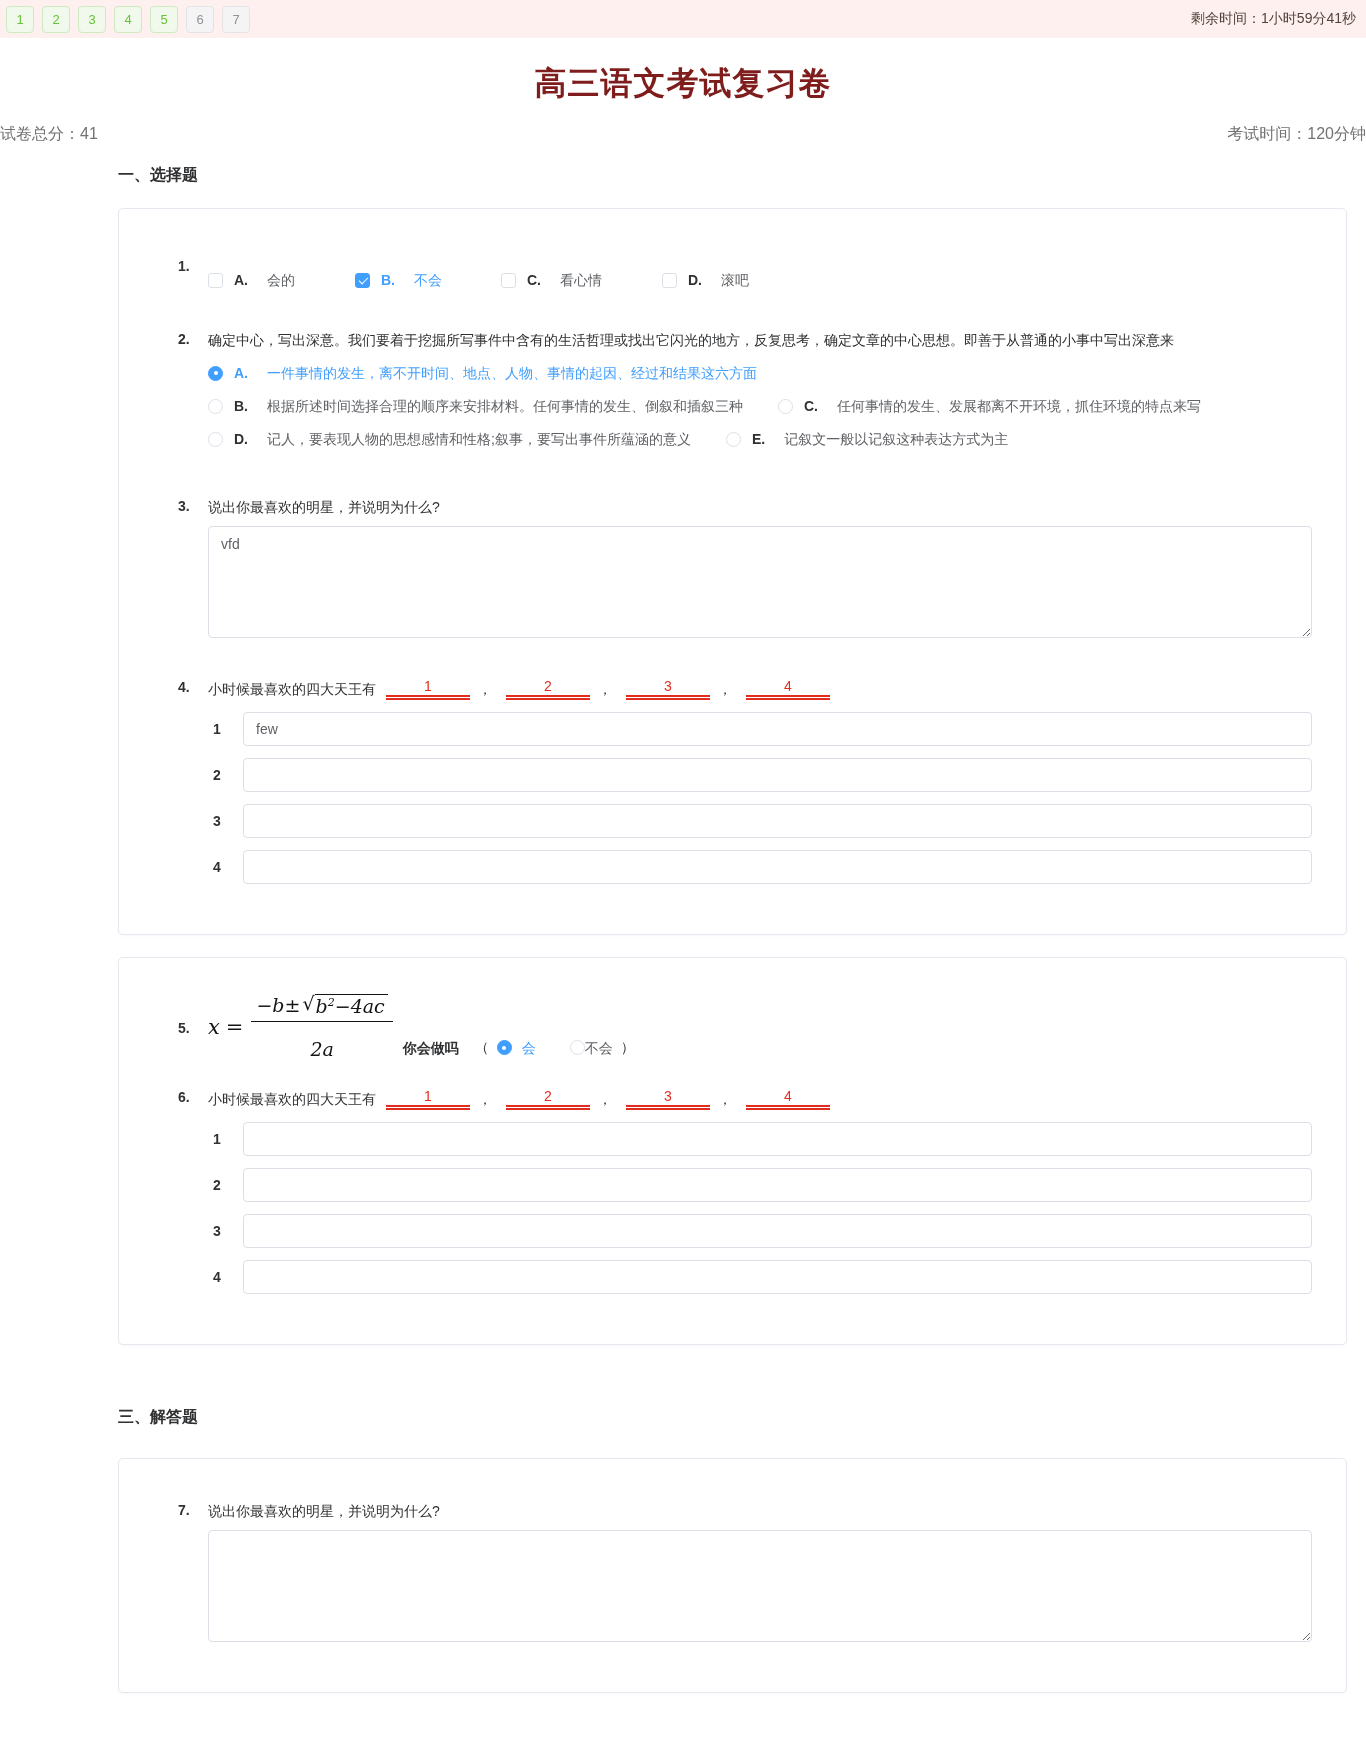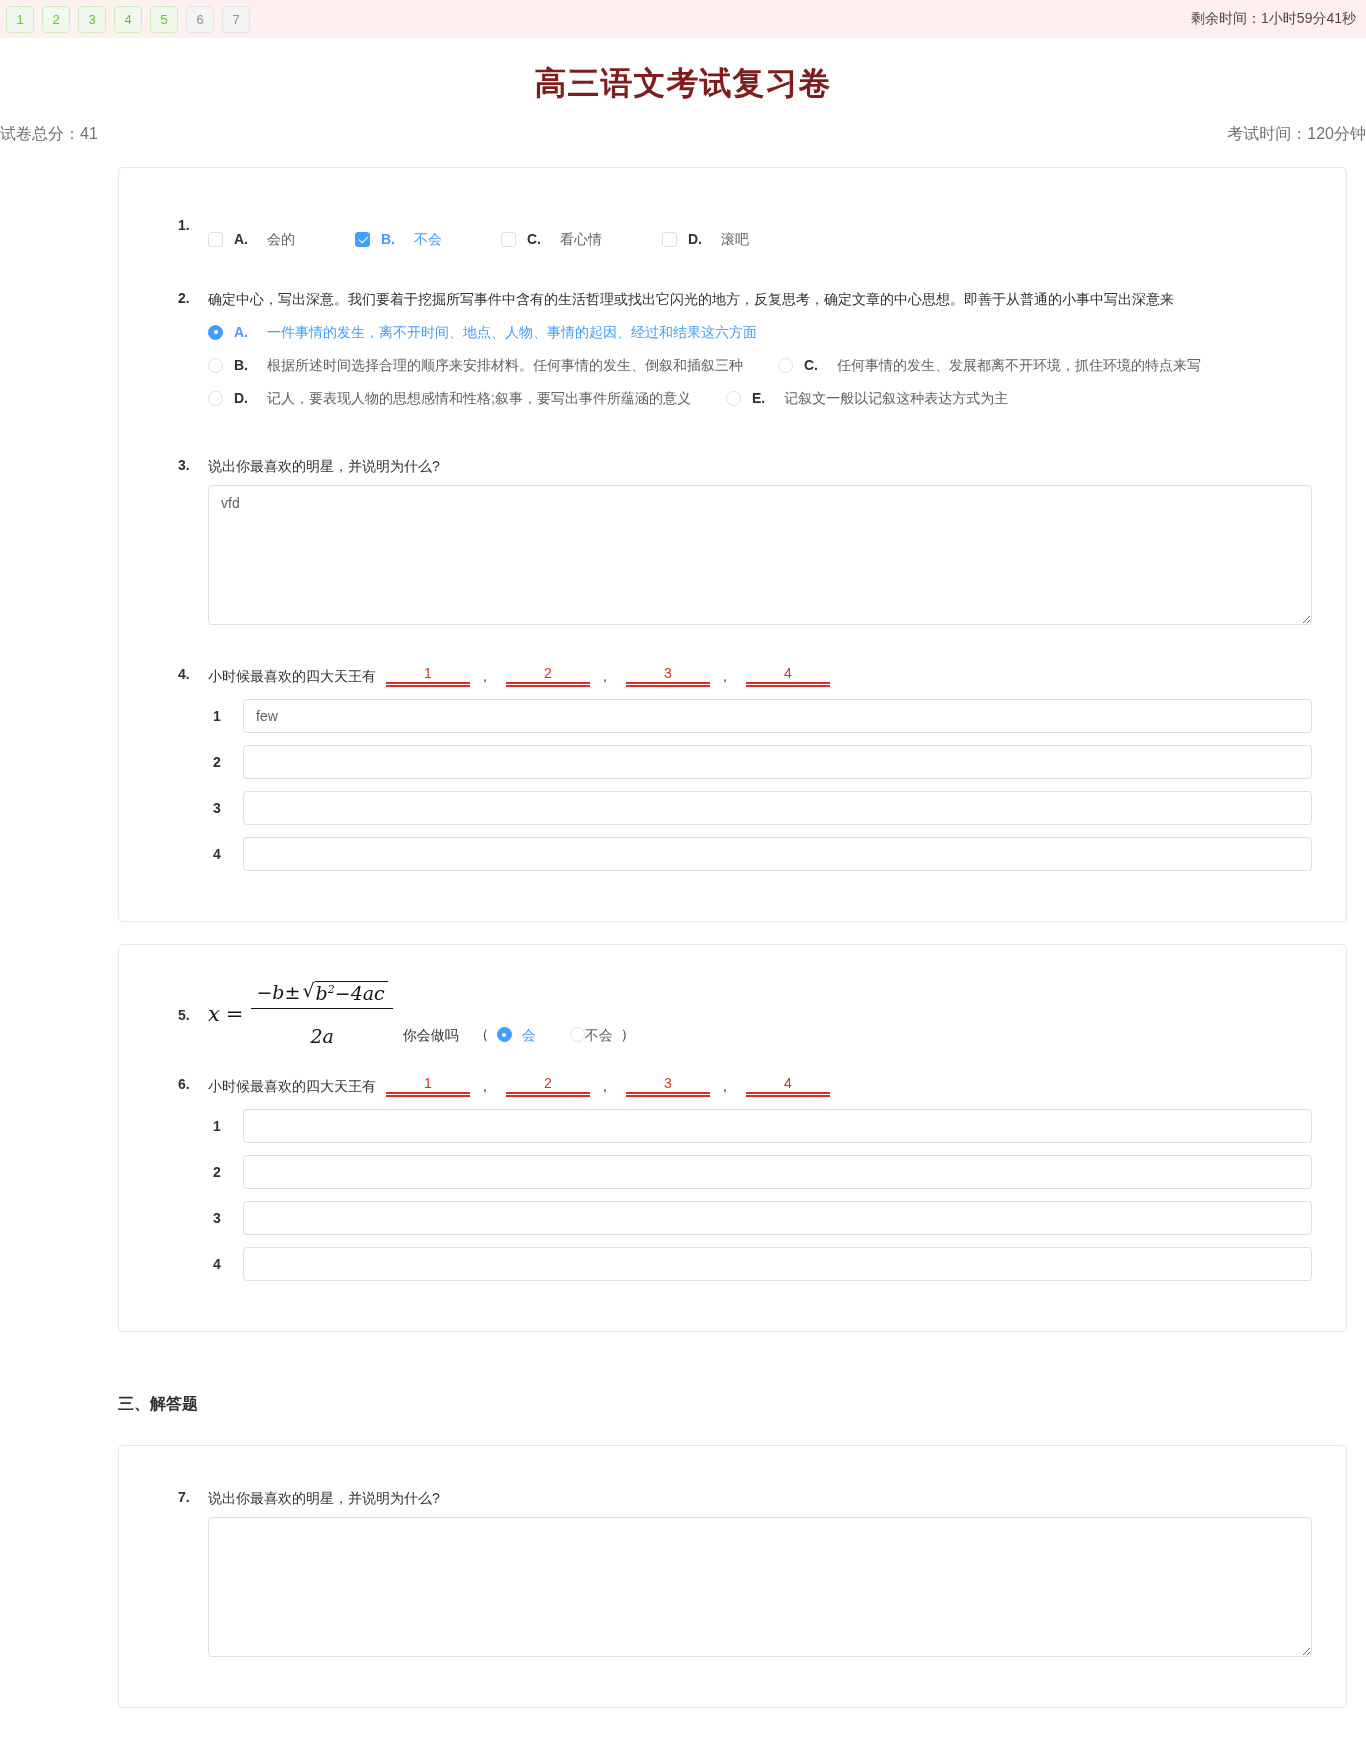--- a/index.html
+++ b/index.html
@@ -51,21 +51,21 @@
   .option[data-state="selected"] .radio { background: #409eff; border-color: #409eff; }
   .option[data-state="selected"] .radio::after { content: ""; position: absolute; left: 4.5px; top: 4.5px; width: 4px; height: 4px; border-radius: 50%; background: #fff; }
   .opt-key { font-weight: bold; font-size: 14px; color: #303133; margin: 0 19px 0 11px; }
   .opt-label { font-size: 14px; color: #606266; line-height: 20px; }
   .option[data-state="checked"] .opt-key,
   .option[data-state="checked"] .opt-label,
   .option[data-state="selected"] .opt-key,
   .option[data-state="selected"] .opt-label { color: #409eff; }
 
   
-  .answer-area { display: block; width: 100%; height: 140px; margin-top: 9px; border: 1px solid #dcdfe6; border-radius: 4px; padding: 7px 12px; font-size: 14px; color: #606266; font-family: inherit; line-height: 20px; background: #fff; outline: none; }
+  .answer-area { display: block; width: 100%; height: 112px; margin-top: 9px; border: 1px solid #dcdfe6; border-radius: 4px; padding: 7px 12px; font-size: 14px; color: #606266; font-family: inherit; line-height: 20px; background: #fff; outline: none; }
 
   
   .blank-line { display: flex; align-items: center; flex-wrap: wrap; }
   .blank { display: inline-block; width: 84px; text-align: center; font-size: 14px; color: #e12c20; border-bottom: 5px double #e12c20; line-height: 17px; margin: 0 4px 0 10px; }
   .blank-comma { font-size: 14px; color: #303133; margin: 0 4px; }
 
   
   .ans-row { display: flex; align-items: center; margin-top: 12px; margin-left: -7px; }
   .ans-label { width: 42px; flex: 0 0 42px; text-align: left; padding-left: 12px; font-weight: bold; font-size: 14px; color: #303133; }
   .ans-input { flex: 1; height: 34px; border: 1px solid #dcdfe6; border-radius: 4px; padding: 16px 12px; font-size: 14px; color: #606266; font-family: inherit; background: #fff; outline: none; }
@@ -75,21 +75,21 @@
   .formula { display: inline-flex; align-items: center; font-family: "DejaVu Serif", "Liberation Serif", serif; font-style: italic; font-size: 21px; color: #141414; }
   .f-eq { margin: 0 8px 0 6px; font-style: normal; }
   .frac { display: inline-flex; flex-direction: column; align-items: center; }
   .frac .num { display: inline-flex; align-items: flex-start; padding: 0 5px 3px; font-size: 19px; }
   .frac .den { border-top: 1.5px solid #141414; align-self: stretch; text-align: center; padding-top: 16px; font-size: 19px; }
   .sqrt { display: inline-flex; align-items: flex-start; margin-left: 2px; }
   .sqrt-sym { font-style: normal; line-height: 1.05; }
   .rad { border-top: 1.5px solid #141414; padding: 0 3px 0 1px; line-height: 1.2; }
   .rad sup { font-size: 11px; font-style: italic; }
   .q5-tail { display: inline-flex; align-items: center; margin-left: 10px; padding-bottom: 2px; }
-  .q5-tail .q-text { margin-right: 8px; }
+  .q5-tail .q-text { margin-right: 8px; font-weight: bold; }
   .paren { font-size: 14px; color: #303133; margin: 0 8px; }
   .q5-opt { margin-right: 34px; }
   .q5-opt .opt-label { margin-left: 10px; }
 </style>
 </head>
 <body>
 
 <div class="topbar">
   <div class="nav-group">
     <button class="nav-btn" data-state="done">1</button>
@@ -104,20 +104,21 @@
 </div>
 
 <div class="paper-title">高三语文考试复习卷</div>
 <div class="paper-meta">
   <span>试卷总分：41</span>
   <span>考试时间：120分钟</span>
 </div>
 
 <div class="main">
 
+  <div class="section-heading">一、选择题</div>
   <div class="card">
 
     <div class="question">
       <span class="q-no">1.</span>
       <div class="q-body">
         <div class="opt-row">
           <label class="option opt-w1" data-state="unchecked">
             <span class="checkbox"></span>
             <span class="opt-key">A.</span>
             <span class="opt-label">会的</span>

